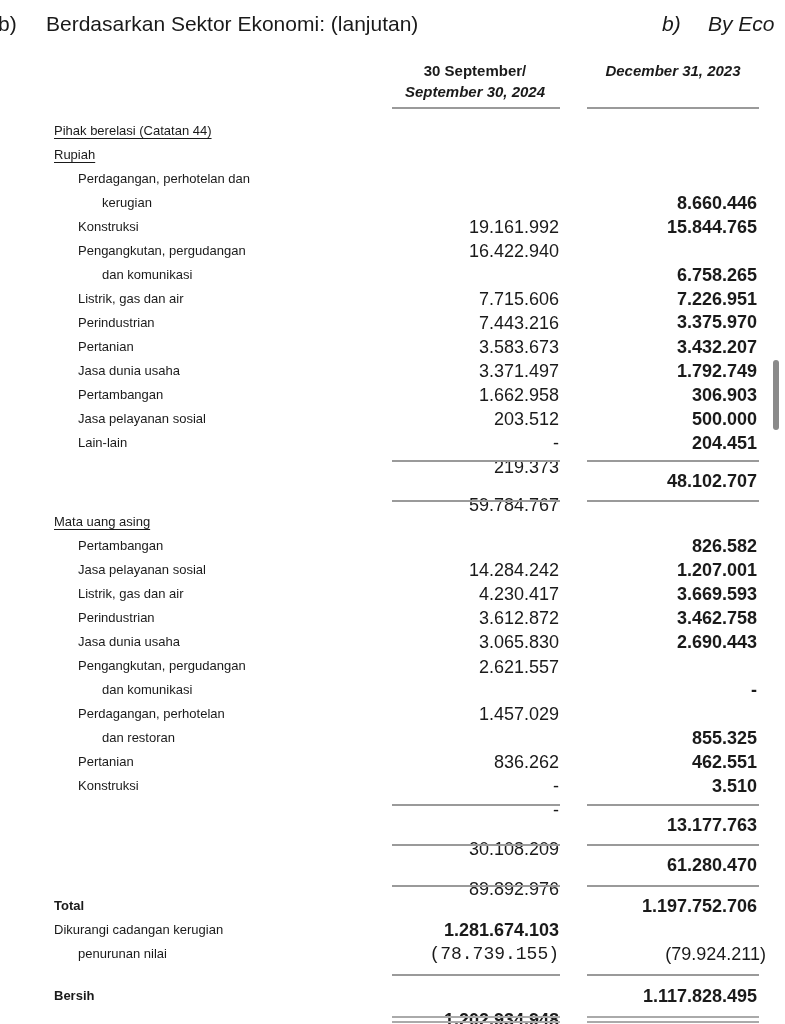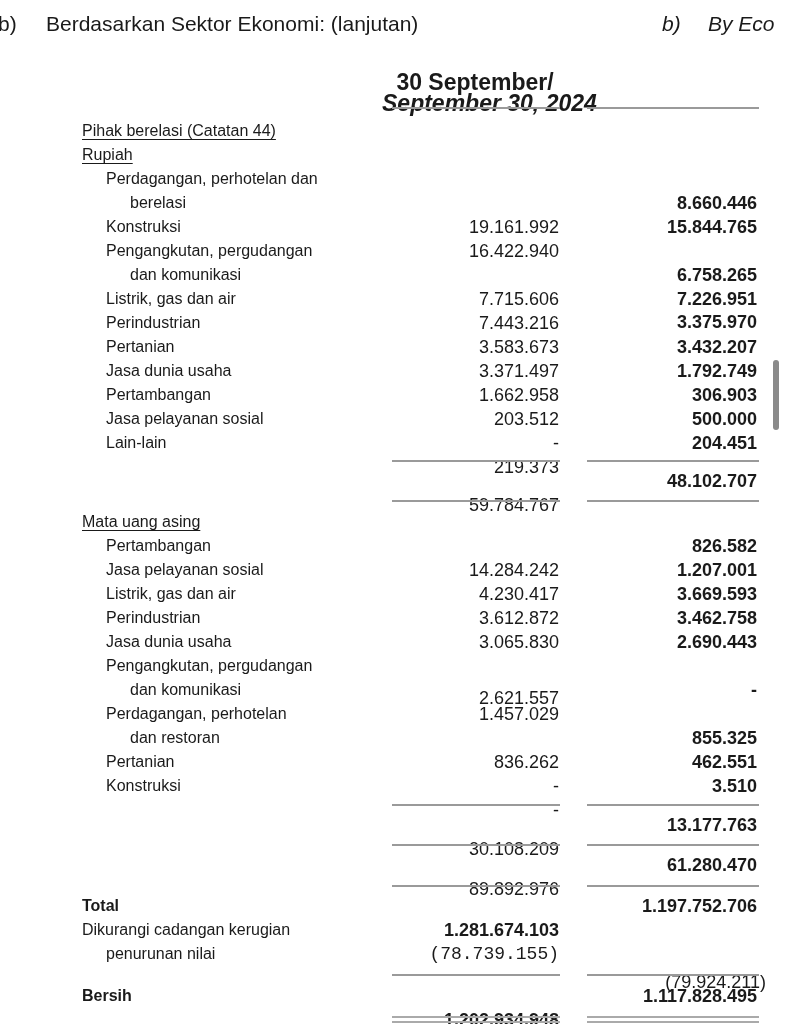--- a/index.html
+++ b/index.html
@@ -1,21 +1,21 @@
 <!DOCTYPE html>
 <html><head>
 <meta charset="utf-8">
 <style>
   html, body { margin: 0; padding: 0; background: #ffffff; }
   body { width: 785px; height: 1024px; overflow: hidden; position: relative; font-family: "Liberation Sans", sans-serif; color: #1a1a1a; }
   .abs { position: absolute; white-space: nowrap; }
   .title { font-size: 21px; top: 12px; }
-  .hdr { font-size: 23px; font-weight: bold; text-align: center; line-height: 21px; margin-top: 12px; }
+  .hdr { font-size: 15px; font-weight: bold; text-align: center; line-height: 21px; }
   .hdr i { font-style: italic; }
-  .lbl { font-size: 16px; line-height: 24px; margin-left: 28px; }
+  .lbl { font-size: 13px; line-height: 24px; }
   .num { font-size: 18px; line-height: 24px; text-align: right; }
   .c1 { right: 226px; margin-top: 24px; }
   .c2 { right: 28px; font-weight: bold; }
   .bold { font-weight: bold; }
   .u { text-decoration: underline; text-underline-offset: 3px; }
   .rule { position: absolute; height: 0; border-top: 2px solid #9a9a9a; }
   .rc1 { left: 392px; width: 168px; }
   .rc2 { left: 587px; width: 172px; }
   .dbl { border-top: 2px solid #aaa; height: 3px; border-bottom: 2px solid #aaa; }
   .scrollbar { position: absolute; left: 773px; top: 360px; width: 6px; height: 70px; background: #8a8a8a; border-radius: 3px; }
@@ -26,30 +26,31 @@
 <div class="abs title" style="left:-2px;">b)</div>
 <div class="abs title" style="left:46px;">Berdasarkan Sektor Ekonomi: (lanjutan)</div>
 <div class="abs title" style="left:662px; font-style:italic;">b)</div>
 <div class="abs title" style="left:708px; font-style:italic;">By Eco</div>
 
 <div class="abs hdr" style="left:382px; width:186px; top:60px;">
   <div>30 September/</div>
   <div><i>September 30, 2024</i></div>
 </div>
 <div class="abs hdr" style="left:582px; width:182px; top:60px;">
+  <div><i>December 31, 2023</i></div>
 </div>
 <div class="rule rc1" style="top:107px;"></div>
 <div class="rule rc2" style="top:107px;"></div>
 
 <div class="abs lbl u" style="left:54px; top:119px;">Pihak berelasi (Catatan 44)</div>
 <div class="abs lbl u" style="left:54px; top:143px;">Rupiah</div>
 
 <div id="rupiah-rows">
     <div class="abs lbl" style="left: 78px; top: 167px;">Perdagangan, perhotelan dan</div>
-    <div class="abs lbl" style="left: 102px; top: 191px;">berelasi</div>
+    <div class="abs lbl" style="left: 102px; top: 191px;">kerugian</div>
     <div class="abs num c1" style="top: 191px;">19.161.992</div>
     <div class="abs num c2" style="top: 191px;">8.660.446</div>
     <div class="abs lbl" style="left: 78px; top: 215px;">Konstruksi</div>
     <div class="abs num c1" style="top: 215px;">16.422.940</div>
     <div class="abs num c2" style="top: 215px;">15.844.765</div>
     <div class="abs lbl" style="left: 78px; top: 239px;">Pengangkutan, pergudangan</div>
     <div class="abs lbl" style="left: 102px; top: 263px;">dan komunikasi</div>
     <div class="abs num c1" style="top: 263px;">7.715.606</div>
     <div class="abs num c2" style="top: 263px;">6.758.265</div>
     <div class="abs lbl" style="left: 78px; top: 287px;">Listrik, gas dan air</div>
@@ -91,21 +92,21 @@
     <div class="abs lbl" style="left: 78px; top: 558px;">Jasa pelayanan sosial</div>
     <div class="abs num c1" style="top: 558px;">4.230.417</div>
     <div class="abs num c2" style="top: 558px;">1.207.001</div>
     <div class="abs lbl" style="left: 78px; top: 582px;">Listrik, gas dan air</div>
     <div class="abs num c1" style="top: 582px;">3.612.872</div>
     <div class="abs num c2" style="top: 582px;">3.669.593</div>
     <div class="abs lbl" style="left: 78px; top: 606px;">Perindustrian</div>
     <div class="abs num c1" style="top: 606px;">3.065.830</div>
     <div class="abs num c2" style="top: 606px;">3.462.758</div>
     <div class="abs lbl" style="left: 78px; top: 630px;">Jasa dunia usaha</div>
-    <div class="abs num c1" style="top: 662px;">2.621.557</div>
+    <div class="abs num c1" style="top: 631px;">2.621.557</div>
     <div class="abs num c2" style="top: 630px;">2.690.443</div>
     <div class="abs lbl" style="left: 78px; top: 654px;">Pengangkutan, pergudangan</div>
     <div class="abs lbl" style="left: 102px; top: 678px;">dan komunikasi</div>
     <div class="abs num c1" style="top: 678px;">1.457.029</div>
     <div class="abs num c2" style="top: 678px;">-</div>
     <div class="abs lbl" style="left: 78px; top: 702px;">Perdagangan, perhotelan</div>
     <div class="abs lbl" style="left: 102px; top: 726px;">dan restoran</div>
     <div class="abs num c1" style="top: 726px;">836.262</div>
     <div class="abs num c2" style="top: 726px;">855.325</div>
     <div class="abs lbl" style="left: 78px; top: 750px;">Pertanian</div>
@@ -127,21 +128,21 @@
 <div class="rule rc1" style="top:885px;"></div>
 <div class="rule rc2" style="top:885px;"></div>
 
 <div class="abs lbl bold" style="left:54px; top:894px;">Total</div>
 <div class="abs num c1 bold" style="top:894px;">1.281.674.103</div>
 <div class="abs num c2 bold" style="top:894px;">1.197.752.706</div>
 
 <div class="abs lbl" style="left:54px; top:918px;">Dikurangi cadangan kerugian</div>
 <div class="abs lbl" style="left:78px; top:942px;">penurunan nilai</div>
 <div class="abs num" style="right:226px; top:942px;font-family:Liberation Mono, monospace;">(78.739.155)</div>
-<div class="abs num" style="right:19px; top:942px;margin-top:28px;">(79.924.211)</div>
+<div class="abs num" style="right:19px; top:942px;">(79.924.211)</div>
 <div class="rule rc1" style="top:974px;"></div>
 <div class="rule rc2" style="top:974px;"></div>
 
 <div class="abs lbl bold" style="left:54px; top:984px;">Bersih</div>
 <div class="abs num c1 bold" style="top:984px;">1.202.934.948</div>
 <div class="abs num c2 bold" style="top:984px;">1.117.828.495</div>
 <div class="rule rc1 dbl" style="top:1016px;"></div>
 <div class="rule rc2 dbl" style="top:1016px;"></div>
 
 <div class="scrollbar"></div>

